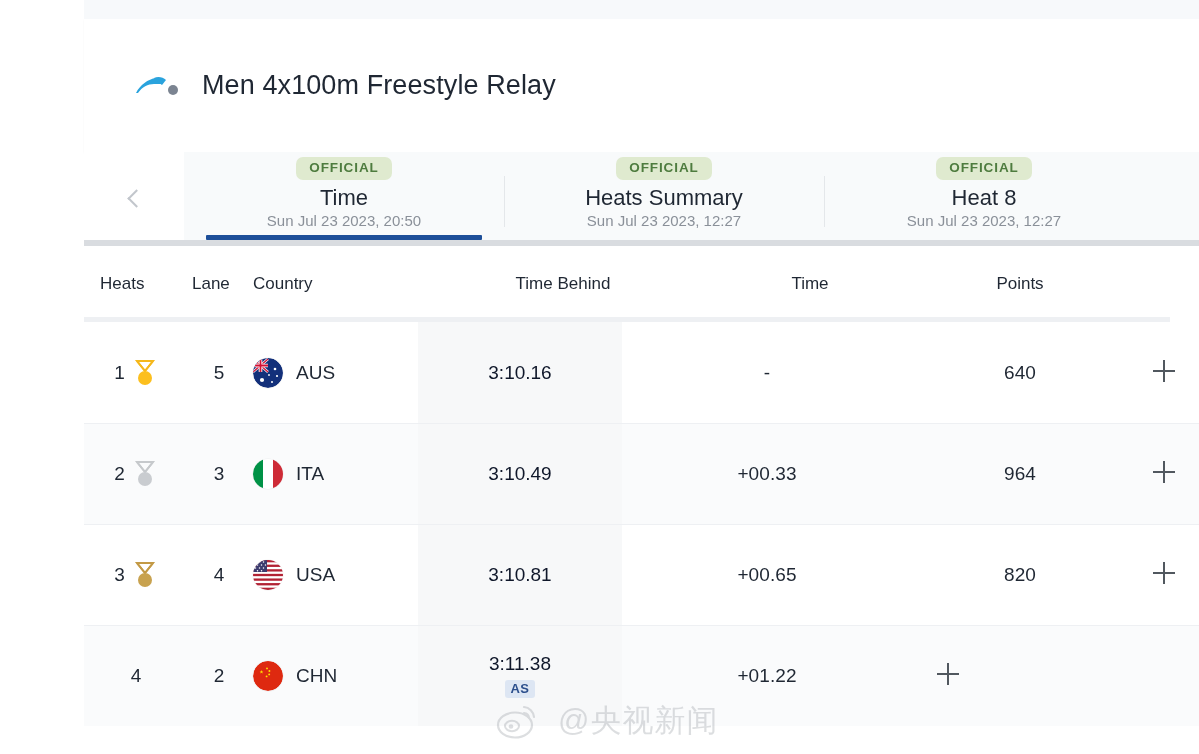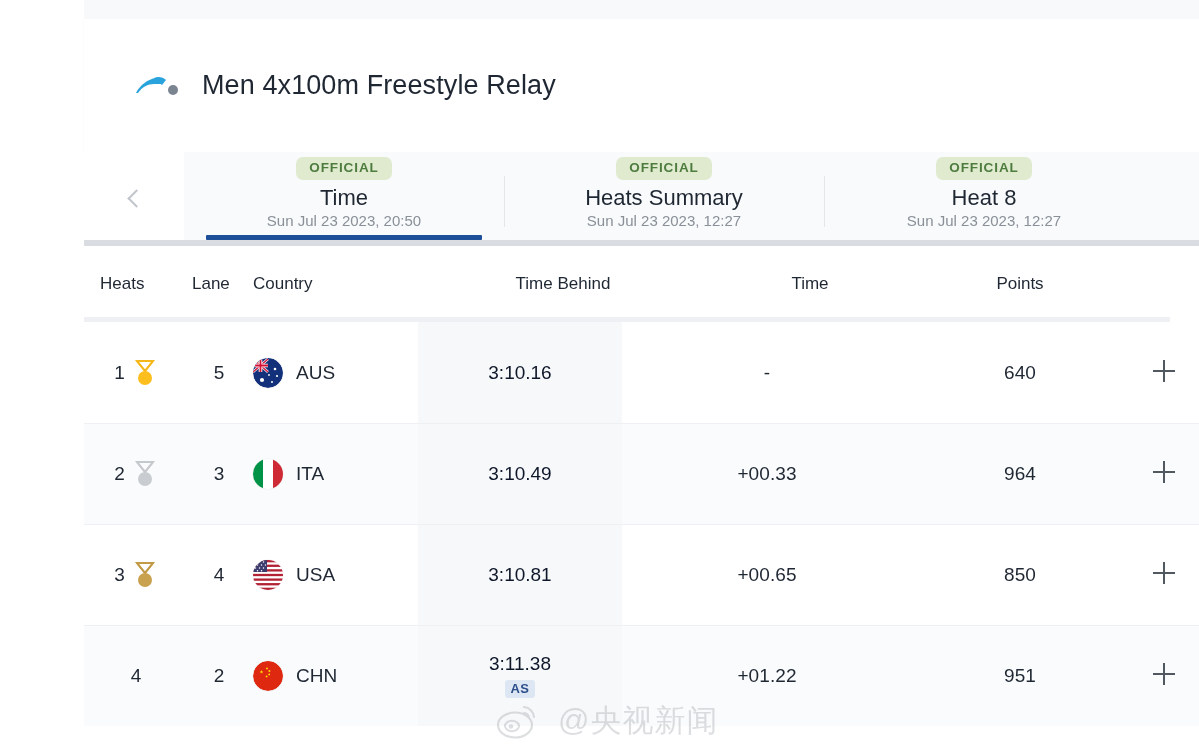--- a/index.html
+++ b/index.html
@@ -470,21 +470,21 @@
               </g>
             </svg>
           </span>
           <span class="country-code">USA</span>
         </span>
       </div>
       <div class="c-time">
         <span class="time-main">3:10.81</span>
       </div>
       <div class="c-behind cell-val">+00.65</div>
-      <div class="c-points cell-val">850</div>
+      <div class="c-points cell-val">820</div>
       <div class="c-expand">
         <span class="plus"></span>
       </div>
     </div>
 
     <div class="row data alt">
       <div class="c-rank">
         <span class="rank-wrap">
           <span class="rank-num">4</span>
         </span>
@@ -505,21 +505,20 @@
             </svg>
           </span>
           <span class="country-code">CHN</span>
         </span>
       </div>
       <div class="c-time">
         <span class="time-main">3:11.38</span>
         <span class="rec-badge">AS</span>
       </div>
       <div class="c-behind cell-val">+01.22</div>
-      <div class="c-points cell-val">951</div>
       <div class="c-expand">
         <span class="plus"></span>
       </div>
     </div>
 
   </div>
 
   <div class="watermark">
     <span class="wm-logo">
       <svg viewBox="0 0 42 36" width="42" height="36">

